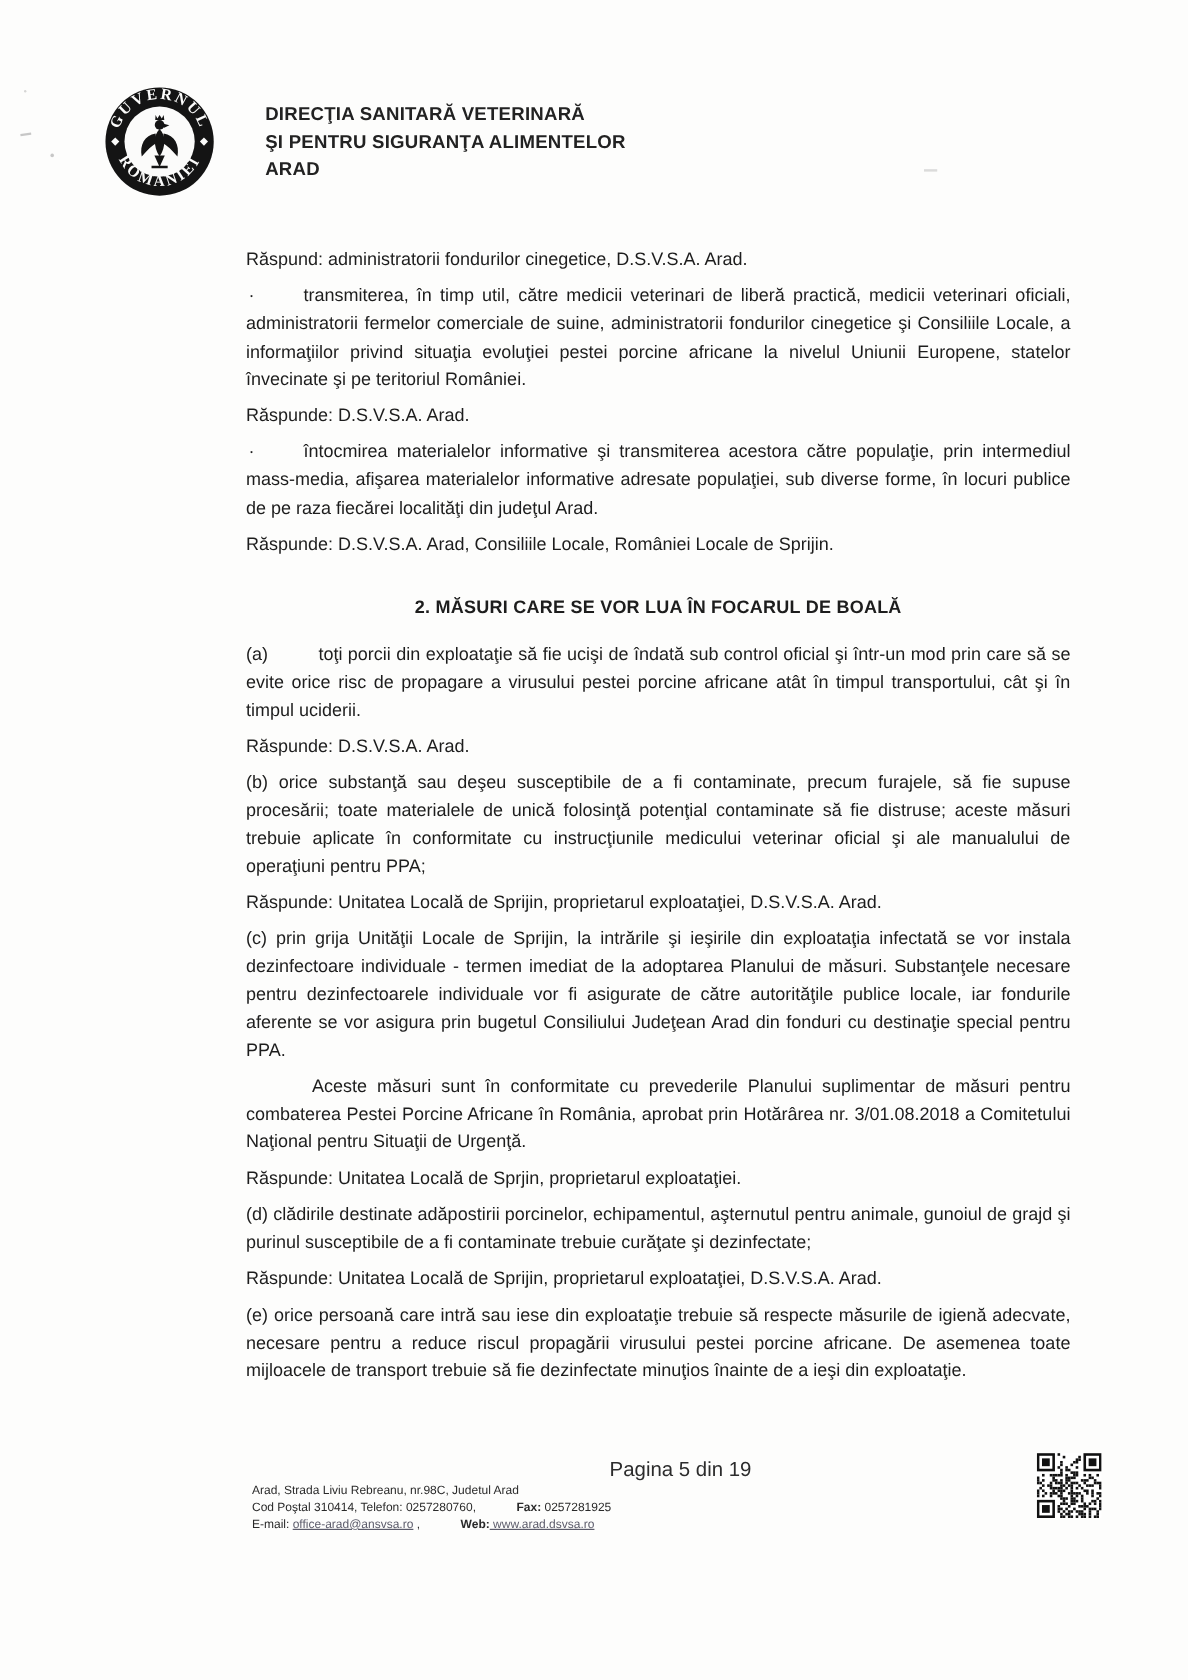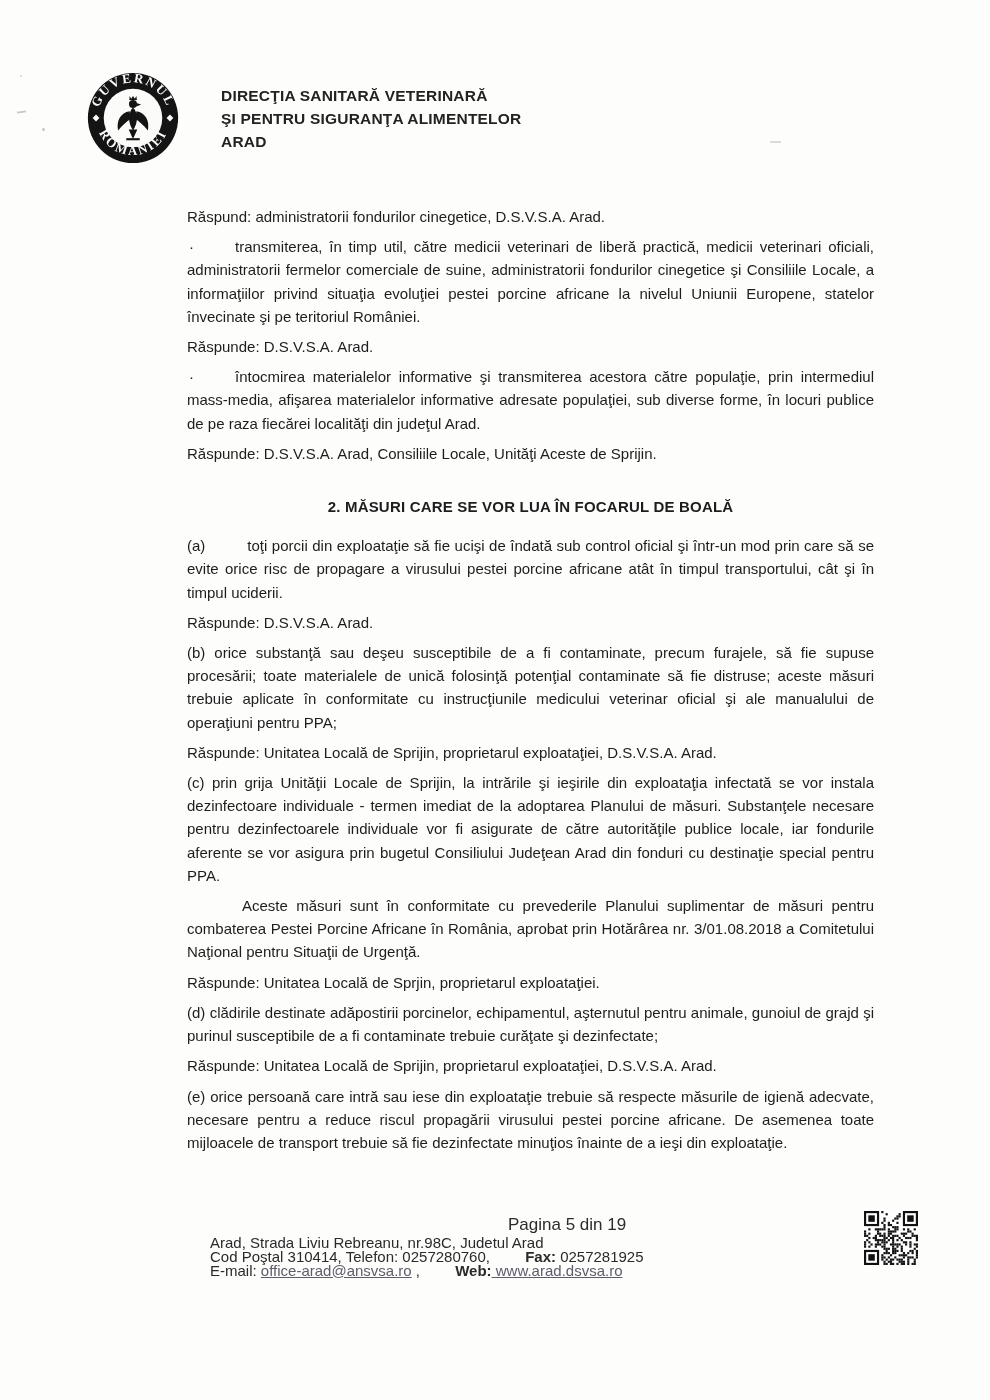--- a/index.html
+++ b/index.html
@@ -6,31 +6,31 @@
   .page{
     position:relative;width:990px;height:1400px;background:#fdfdfc;
     font-family:"Liberation Sans",sans-serif;color:#1d1d1d;overflow:hidden;
   }
   
   .header{position:absolute;left:85px;top:68px;display:flex;}
   .seal{width:96px;height:100px;flex:0 0 auto;filter:blur(.3px);}
   .org{margin-left:40px;padding-top:16px;}
   .org-line{font-size:15.5px;font-weight:700;line-height:23px;letter-spacing:.2px;color:#222;}
   
-  .content{position:absolute;left:187px;top:205px;width:687px;text-align:justify;}
+  .content{position:absolute;left:205px;top:205px;width:687px;text-align:justify;}
   .content p{margin:0 0 7px;font-size:15px;line-height:23.2px;}
   .respond{text-align:left;}
   .bullet-item{position:relative;text-indent:48px;}
   .bullet-item .bullet{position:absolute;left:2px;top:0;text-indent:0;}
   .indented{text-indent:55px;}
   .heading{text-align:center;font-weight:700;font-size:16px;letter-spacing:.2px;margin:30px 0 16px !important;}
   .tabgap{display:inline-block;width:42px;}
   
   .page-indicator{position:absolute;left:508px;top:1215px;font-size:17px;color:#2c2c2c;}
-  .address{position:absolute;left:210px;top:1236px;font-size:15px;line-height:13.8px;color:#2a2a2a;}
+  .address{position:absolute;left:210px;top:1236px;font-size:10px;line-height:13.8px;color:#2a2a2a;}
   .address b{font-weight:700;padding-left:31px;}
   .address a{color:#5c5c6b;text-decoration:underline;cursor:pointer;margin-top:16px;}
   .qr{position:absolute;left:864px;top:1210px;width:54px;height:56px;}
   
   .speck{position:absolute;background:#9a9a9a;opacity:.55;}
   .sp1{left:17px;top:111px;width:9px;height:2px;transform:rotate(-8deg);}
   .sp2{left:42px;top:128px;width:3px;height:3px;border-radius:50%;}
   .sp3{left:770px;top:141px;width:11px;height:2px;opacity:.35;}
   .sp4{left:20px;top:75px;width:2px;height:2px;border-radius:50%;opacity:.4;}
 </style>
@@ -77,21 +77,21 @@
       <div class="org-line">ŞI PENTRU SIGURANŢA ALIMENTELOR</div>
       <div class="org-line">ARAD</div>
     </div>
   </div>
 
   <div class="content">
       <p class="respond">Răspund: administratorii fondurilor cinegetice, D.S.V.S.A. Arad.</p>
       <p class="bullet-item"><span class="bullet">·</span><span>transmiterea, în timp util, către medicii veterinari de liberă practică, medicii veterinari oficiali, administratorii fermelor comerciale de suine, administratorii fondurilor cinegetice şi Consiliile Locale, a informaţiilor privind situaţia evoluţiei pestei porcine africane la nivelul Uniunii Europene, statelor învecinate şi pe teritoriul României.</span></p>
       <p class="respond">Răspunde: D.S.V.S.A. Arad.</p>
       <p class="bullet-item"><span class="bullet">·</span><span>întocmirea materialelor informative şi transmiterea acestora către populaţie, prin intermediul mass-media, afişarea materialelor informative adresate populaţiei, sub diverse forme, în locuri publice de pe raza fiecărei localităţi din judeţul Arad.</span></p>
-      <p class="respond">Răspunde: D.S.V.S.A. Arad, Consiliile Locale, Unităţi Aceste de Sprijin.</p>
+      <p class="respond">Răspunde: D.S.V.S.A. Arad, Consiliile Locale, României Locale de Sprijin.</p>
       <p class="heading">2. MĂSURI CARE SE VOR LUA ÎN FOCARUL DE BOALĂ</p>
       <p class="lettered"><span>(a)</span><span class="tabgap"></span><span>toţi porcii din exploataţie să fie ucişi de îndată sub control oficial şi într-un mod prin care să se evite orice risc de propagare a virusului pestei porcine africane atât în timpul transportului, cât şi în timpul uciderii.</span></p>
       <p class="respond">Răspunde: D.S.V.S.A. Arad.</p>
       <p class="lettered"><span>(b)</span> <span>orice substanţă sau deşeu susceptibile de a fi contaminate, precum furajele, să fie supuse procesării; toate materialele de unică folosinţă potenţial contaminate să fie distruse; aceste măsuri trebuie aplicate în conformitate cu instrucţiunile medicului veterinar oficial şi ale manualului de operaţiuni pentru PPA;</span></p>
       <p class="respond">Răspunde: Unitatea Locală de Sprijin, proprietarul exploataţiei, D.S.V.S.A. Arad.</p>
       <p class="lettered"><span>(c)</span> <span>prin grija Unităţii Locale de Sprijin, la intrările şi ieşirile din exploataţia infectată se vor instala dezinfectoare individuale - termen imediat de la adoptarea Planului de măsuri. Substanţele necesare pentru dezinfectoarele individuale vor fi asigurate de către autorităţile publice locale, iar fondurile aferente se vor asigura prin bugetul Consiliului Judeţean Arad din fonduri cu destinaţie special pentru PPA.</span></p>
       <p class="indented">Aceste măsuri sunt în conformitate cu prevederile Planului suplimentar de măsuri pentru combaterea Pestei Porcine Africane în România, aprobat prin Hotărârea nr. 3/01.08.2018 a Comitetului Naţional pentru Situaţii de Urgenţă.</p>
       <p class="respond">Răspunde: Unitatea Locală de Sprjin, proprietarul exploataţiei.</p>
       <p class="lettered"><span>(d)</span> <span>clădirile destinate adăpostirii porcinelor, echipamentul, aşternutul pentru animale, gunoiul de grajd şi purinul susceptibile de a fi contaminate trebuie curăţate şi dezinfectate;</span></p>
       <p class="respond">Răspunde: Unitatea Locală de Sprijin, proprietarul exploataţiei, D.S.V.S.A. Arad.</p>

